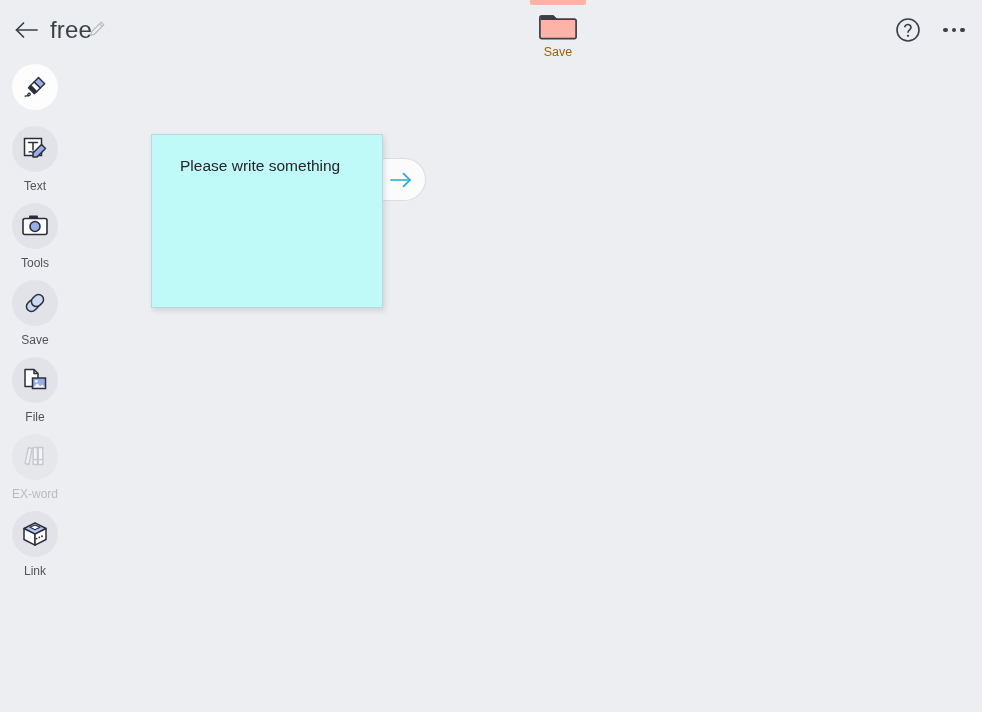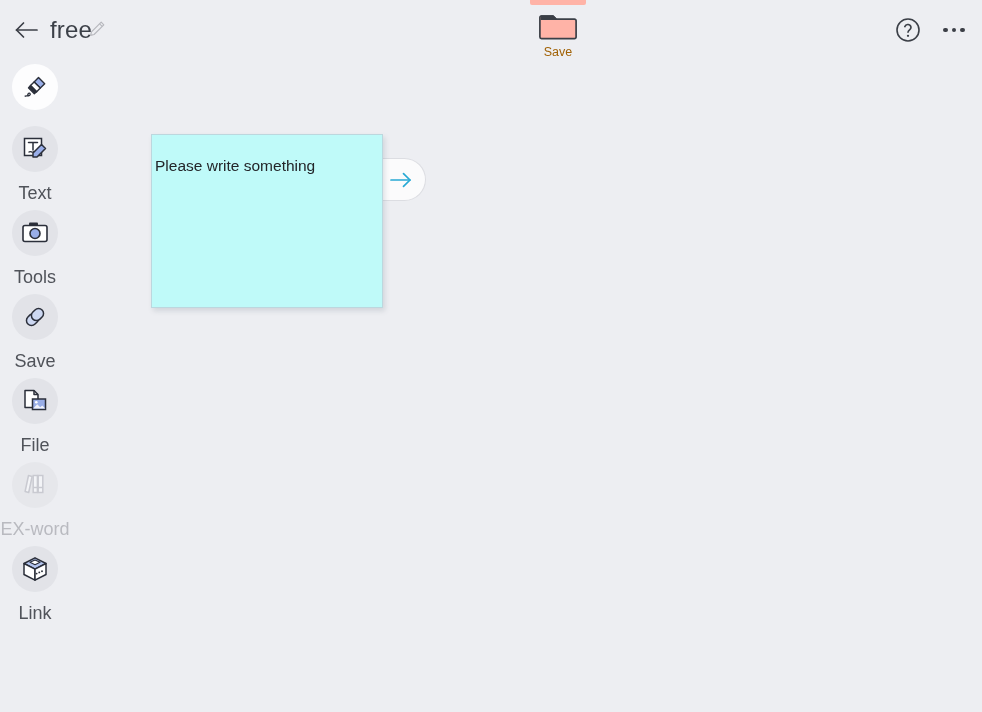--- a/index.html
+++ b/index.html
@@ -132,22 +132,22 @@
     border-radius: 50%;
     background: #e2e3e8;
     display: flex;
     align-items: center;
     justify-content: center;
   }
   .tool.active .tool-circle {
     background: #fdfdfe;
   }
   .tool-label {
-    margin-top: 14px;
-    font-size: 18px;
+    margin-top: 7px;
+    font-size: 12px;
     color: #50535a;
     line-height: 15px;
   }
   .tool.disabled .tool-circle {
     background: #e6e7eb;
   }
   .tool.disabled .tool-label {
     color: #b9bac0;
   }
   .tool.disabled { cursor: default; align-items: center; }
@@ -171,21 +171,21 @@
     width: 232px;
     height: 174px;
     background: #bffaf9;
     border: 1px solid #bcd7de;
     box-shadow: 2px 3px 5px rgba(90,105,115,.18);
     z-index: 2;
     box-sizing: border-box;
   }
   .note-text {
     position: absolute;
-    left: 3px;
+    left: 28px;
     top: 21px;
     font-size: 15.5px;
     color: #232529;
     line-height: 20px;
     white-space: nowrap;
   }
   .next-btn {
     position: absolute;
     left: 215px;
     top: 24px;

